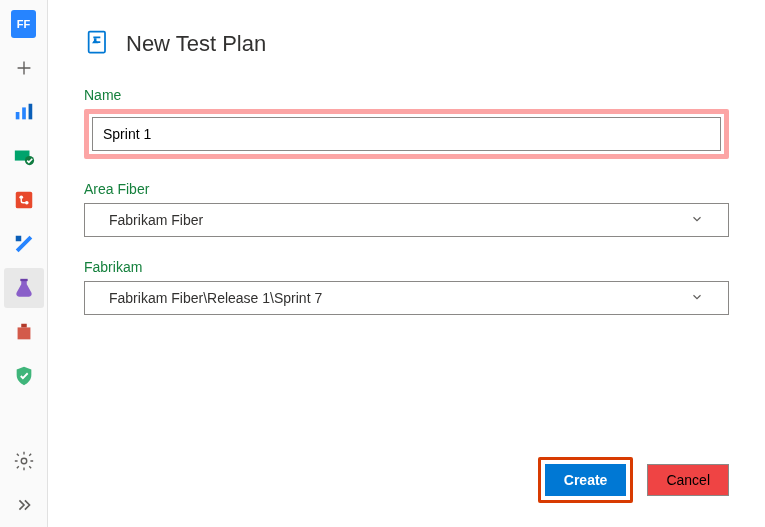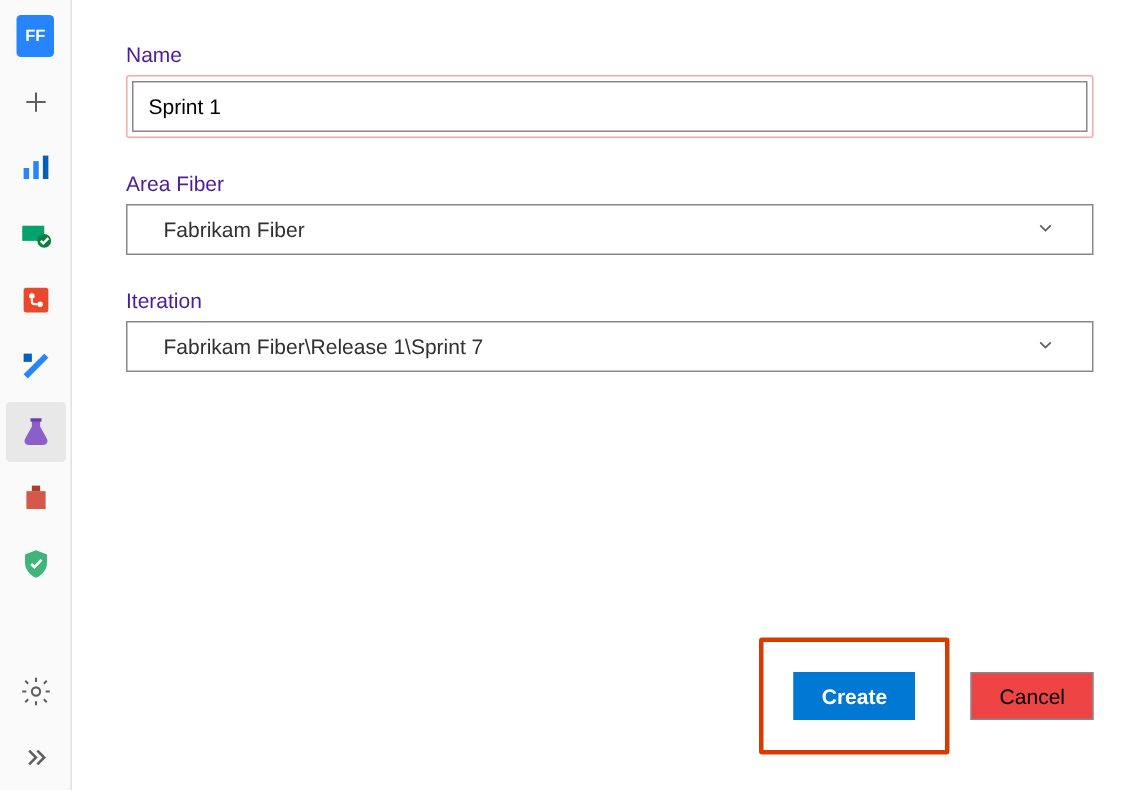--- a/index.html
+++ b/index.html
@@ -64,21 +64,21 @@
     .heading-icon { color: #0078d4; }
     .page-title {
       font-size: 22px;
       font-weight: 400;
       color: #323130;
     }
     .field-group { margin-bottom: 22px; }
     .field-label {
       display: block;
       font-size: 14px;
-      color: #4c1d95;
+      color: #15803d;
       margin-bottom: 6px;
     }
     .input-text {
       width: 100%;
       height: 34px;
       border: 1px solid #8a8886;
       padding: 0 10px;
       font-size: 14px;
       font-family: inherit;
       outline: none;
@@ -91,21 +91,21 @@
       align-items: center;
       justify-content: space-between;
       padding: 0 24px;
       cursor: pointer;
       background: #fff;
     }
     .dropdown-value { font-size: 14px; color: #323130; }
     .chev { color: #605e5c; }
     .highlight-box {
       position: relative;
-      border: 1px solid #fca5a5;
+      border: 5px solid #fca5a5;
       padding: 3px;
       border-radius: 2px;
     }
     .footer {
       margin-top: auto;
       display: flex;
       justify-content: flex-end;
       gap: 14px;
       align-items: center;
     }
@@ -120,21 +120,21 @@
     }
     .btn-primary {
       background: #0078d4;
       color: #fff;
       border-color: #0078d4;
       font-weight: 600;
     }
     .btn-highlight {
       position: relative;
       border: 3px solid #d83b01;
-      padding: 20px;
+      padding: 4px;
       border-radius: 2px;
     }
   </style>
 </head>
 <body>
 
 <nav class="sidebar">
   <div class="sidebar-logo">FF</div>
 
   <div class="sidebar-item">
@@ -206,20 +206,30 @@
   </div>
 
   <div class="sidebar-item">
     <svg viewBox="0 0 24 24" fill="none" stroke="#605e5c" stroke-width="1.8">
         <path d="M7 7l5 5-5 5M13 7l5 5-5 5"></path>
       </svg>
   </div>
 </nav>
 
 <main class="main">
+  <div class="header">
+    <span class="heading-icon">
+      <svg width="28" height="28" viewBox="0 0 24 24" fill="none" stroke="#0078d4" stroke-width="1.5">
+          <rect x="4" y="3" width="14" height="18" rx="1"></rect>
+          <path d="M8 8h6M8 12h6"></path>
+          <path d="M10 14h4v4l3 4H7l3-4v-4z" fill="#0078d4" stroke="none" transform="translate(3,1) scale(0.55)"></path>
+        </svg>
+    </span>
+    <h1 class="page-title">New Test Plan</h1>
+  </div>
 
   <div class="field-group">
     <label class="field-label">Name</label>
     <div class="highlight-box">
       <input class="input-text" type="text" value="Sprint 1" style="">
     </div>
   </div>
 
   <div class="field-group">
     <label class="field-label">Area Fiber</label>
@@ -227,21 +237,21 @@
       <span class="dropdown-value">Fabrikam Fiber</span>
       <span class="chev">
         <svg width="14" height="14" viewBox="0 0 24 24" fill="none" stroke="currentColor" stroke-width="2">
             <path d="M6 9l6 6 6-6"></path>
           </svg>
       </span>
     </div>
   </div>
 
   <div class="field-group">
-    <label class="field-label">Iteration</label>
+    <label class="field-label">Fabrikam</label>
     <div class="dropdown">
       <span class="dropdown-value">Fabrikam Fiber\Release 1\Sprint 7</span>
       <span class="chev">
         <svg width="14" height="14" viewBox="0 0 24 24" fill="none" stroke="currentColor" stroke-width="2">
             <path d="M6 9l6 6 6-6"></path>
           </svg>
       </span>
     </div>
   </div>
 

